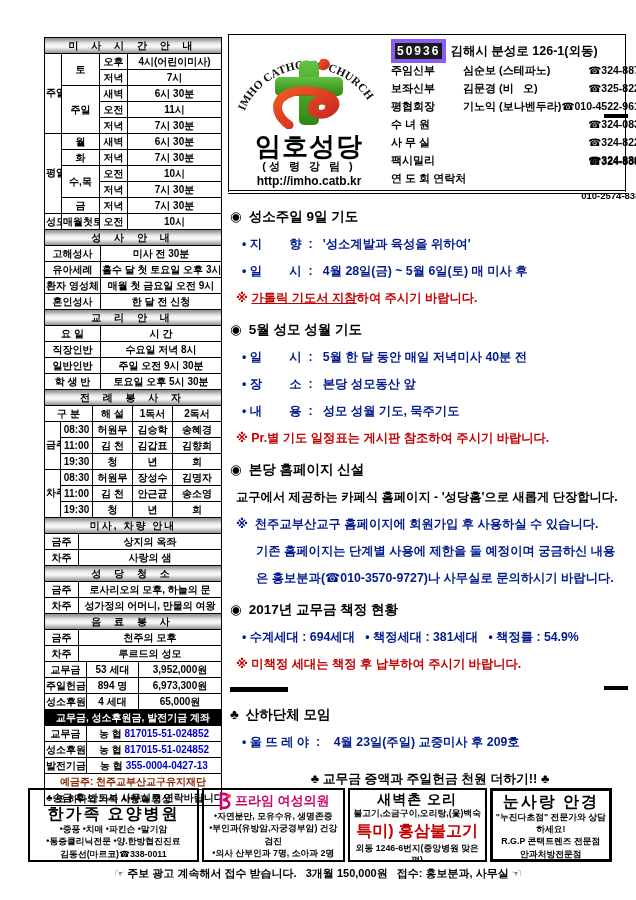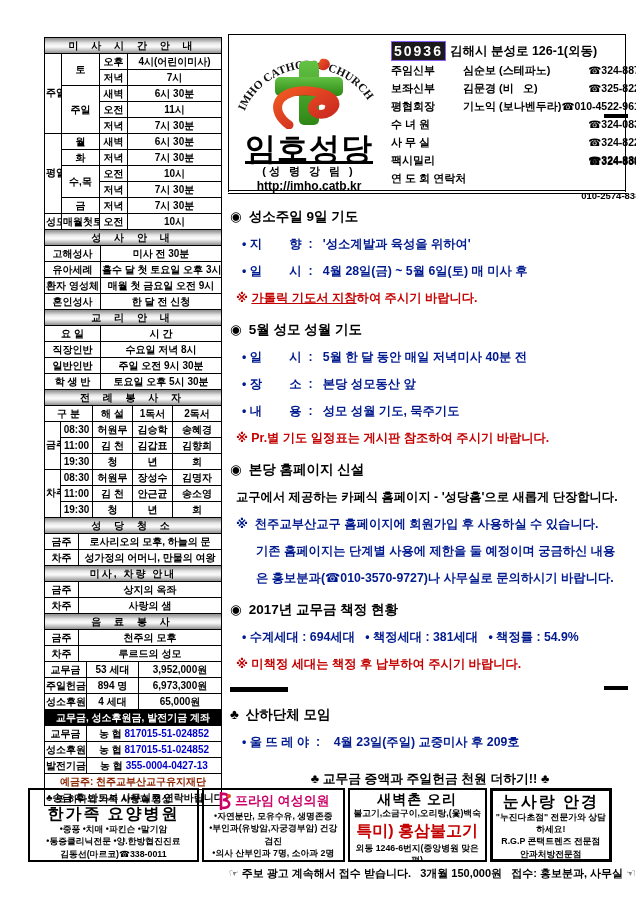--- a/index.html
+++ b/index.html
@@ -19,27 +19,27 @@
   td.right{text-align:right;padding-right:3px;}
   td.blackhead{background:#000;color:#fff;font-size:9.5px;letter-spacing:0;}
   td.acctnum span.num{color:#0000cc;}
   td.holder{color:#8b2500;font-size:9.5px;}
   td.sendnote{font-size:9px;}
 
   
   .rheader{position:absolute;left:228px;top:34px;width:398px;height:160px;
     border:1px solid #000;border-bottom:4px double #000;display:flex;box-sizing:border-box;}
   .logo{width:166px;text-align:center;padding-top:2px;}
-  .logo .nm{font-size:31px;letter-spacing:1px;line-height:1;text-decoration:underline;}
+  .logo .nm{font-size:26px;letter-spacing:1px;line-height:1;}
   .logo .sub{font-size:11px;letter-spacing:3px;}
   .logo .url{font-size:12px;}
   .contacts{flex:1;padding:6px 6px 0 2px;}
   .addr-row{display:flex;align-items:center;font-size:12.5px;height:20px;white-space:pre;}
-  .postal{display:inline-block;background:#1a1a1a;color:#fff;border:1px solid #8b5cf6;
-    font-size:14px;letter-spacing:2px;padding:1px 2px;margin-right:4px;}
+  .postal{display:inline-block;background:#1a1a1a;color:#fff;border:4px solid #8b5cf6;
+    font-size:12px;letter-spacing:2px;padding:1px 2px;margin-right:4px;}
   .contact-row{display:flex;align-items:center;font-size:11px;height:18px;white-space:pre;}
   .c-role{width:72px;flex:none;}
   .c-name{flex:1;overflow:hidden;}
   .c-phone{flex:none;text-align:right;font-size:10.5px;}
   .c-phone2{font-size:9.5px;line-height:1;}
 
   
   .ann{position:absolute;left:230px;top:202px;width:400px;}
   .ann-title{font-size:13.5px;margin:14px 0 4px 0;white-space:pre;}
   .ann-title .bullet{margin-right:7px;}
@@ -65,21 +65,21 @@
   .ad1 .top{font-size:9.5px;}
   .ad1 .nm{font-family:"Liberation Serif","DejaVu Serif",serif;font-size:16px;letter-spacing:2px;line-height:1.1;}
   .ad2{width:152px;}
   .ad2 .ttl{color:#cc0066;font-size:13px;display:flex;align-items:center;justify-content:center;gap:2px;line-height:1.1;}
   .ad3{width:148px;}
   .ad3 .nm{font-size:14px;letter-spacing:1px;line-height:1.1;}
   .ad3 .redline{color:#c40000;font-size:16px;}
   .ad4{width:130px;border-width:3px;}
   .ad4 .nm{font-size:16px;letter-spacing:2px;line-height:1.1;}
 
-  .pagefooter{position:absolute;left:0;top:866px;width:636px;text-align:right;
+  .pagefooter{position:absolute;left:0;top:866px;width:636px;text-align:center;
     font-size:11px;white-space:pre;}
 </style>
 </head>
 <body>
 
 <div class="page">
 
   <div class="leftcol">
 
     <table class="tbl">
@@ -265,49 +265,49 @@
     </tbody>
       </table>
 
     <table class="tbl">
       <colgroup>
           <col style="width:34px">
           <col>
         </colgroup>
       <tbody>
           <tr>
+            <td colspan="2" class="sechead" style="letter-spacing:2px">미사, 차량 안내</td>
+          </tr>
+      <tr>
+            <td>금주</td>
+            <td>상지의 옥좌</td>
+          </tr>
+      <tr>
+            <td>차주</td>
+            <td>사랑의 샘</td>
+          </tr>
+    </tbody>
+      </table>
+
+    <table class="tbl">
+      <colgroup>
+          <col style="width:34px">
+          <col>
+        </colgroup>
+      <tbody>
+          <tr>
             <td colspan="2" class="sechead">성 당 청 소</td>
           </tr>
       <tr>
             <td>금주</td>
             <td class="small left">로사리오의 모후, 하늘의 문</td>
           </tr>
       <tr>
             <td>차주</td>
             <td class="small left">성가정의 어머니, 만물의 여왕</td>
-          </tr>
-    </tbody>
-      </table>
-
-    <table class="tbl">
-      <colgroup>
-          <col style="width:34px">
-          <col>
-        </colgroup>
-      <tbody>
-          <tr>
-            <td colspan="2" class="sechead" style="letter-spacing:2px">미사, 차량 안내</td>
-          </tr>
-      <tr>
-            <td>금주</td>
-            <td>상지의 옥좌</td>
-          </tr>
-      <tr>
-            <td>차주</td>
-            <td>사랑의 샘</td>
           </tr>
     </tbody>
       </table>
 
     <table class="tbl">
       <colgroup>
           <col style="width:34px">
           <col>
         </colgroup>
       <tbody>

